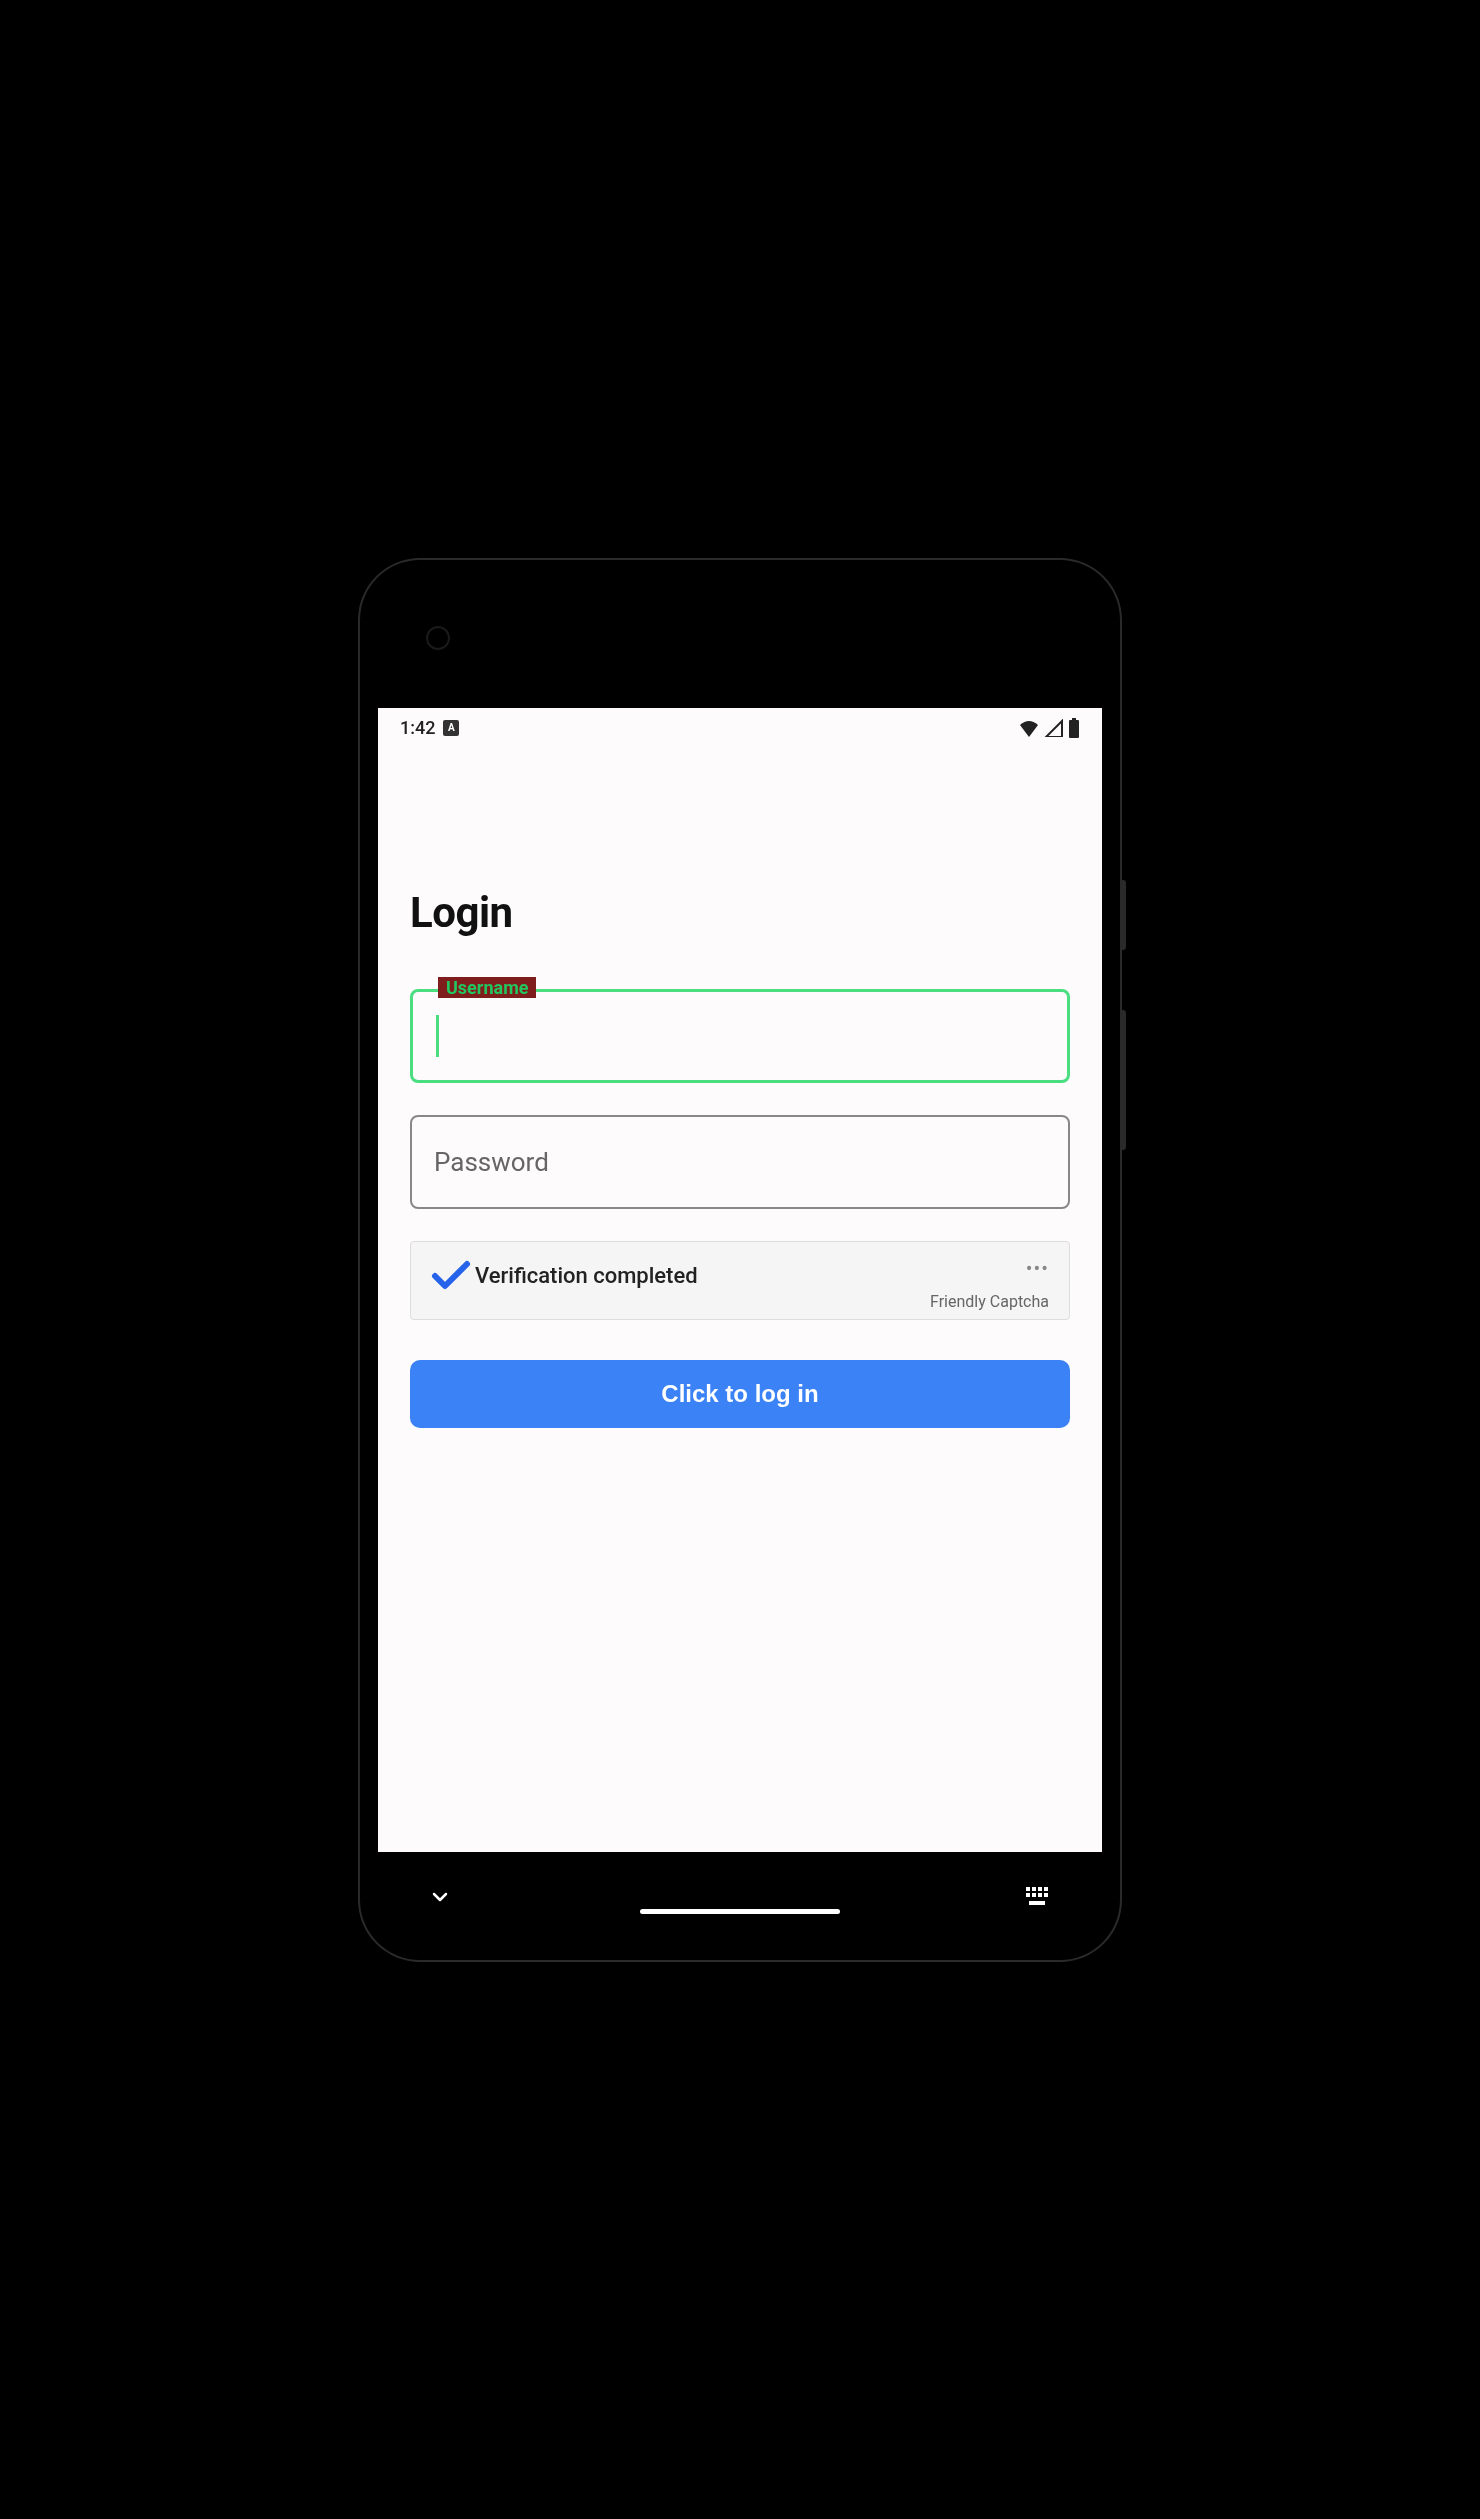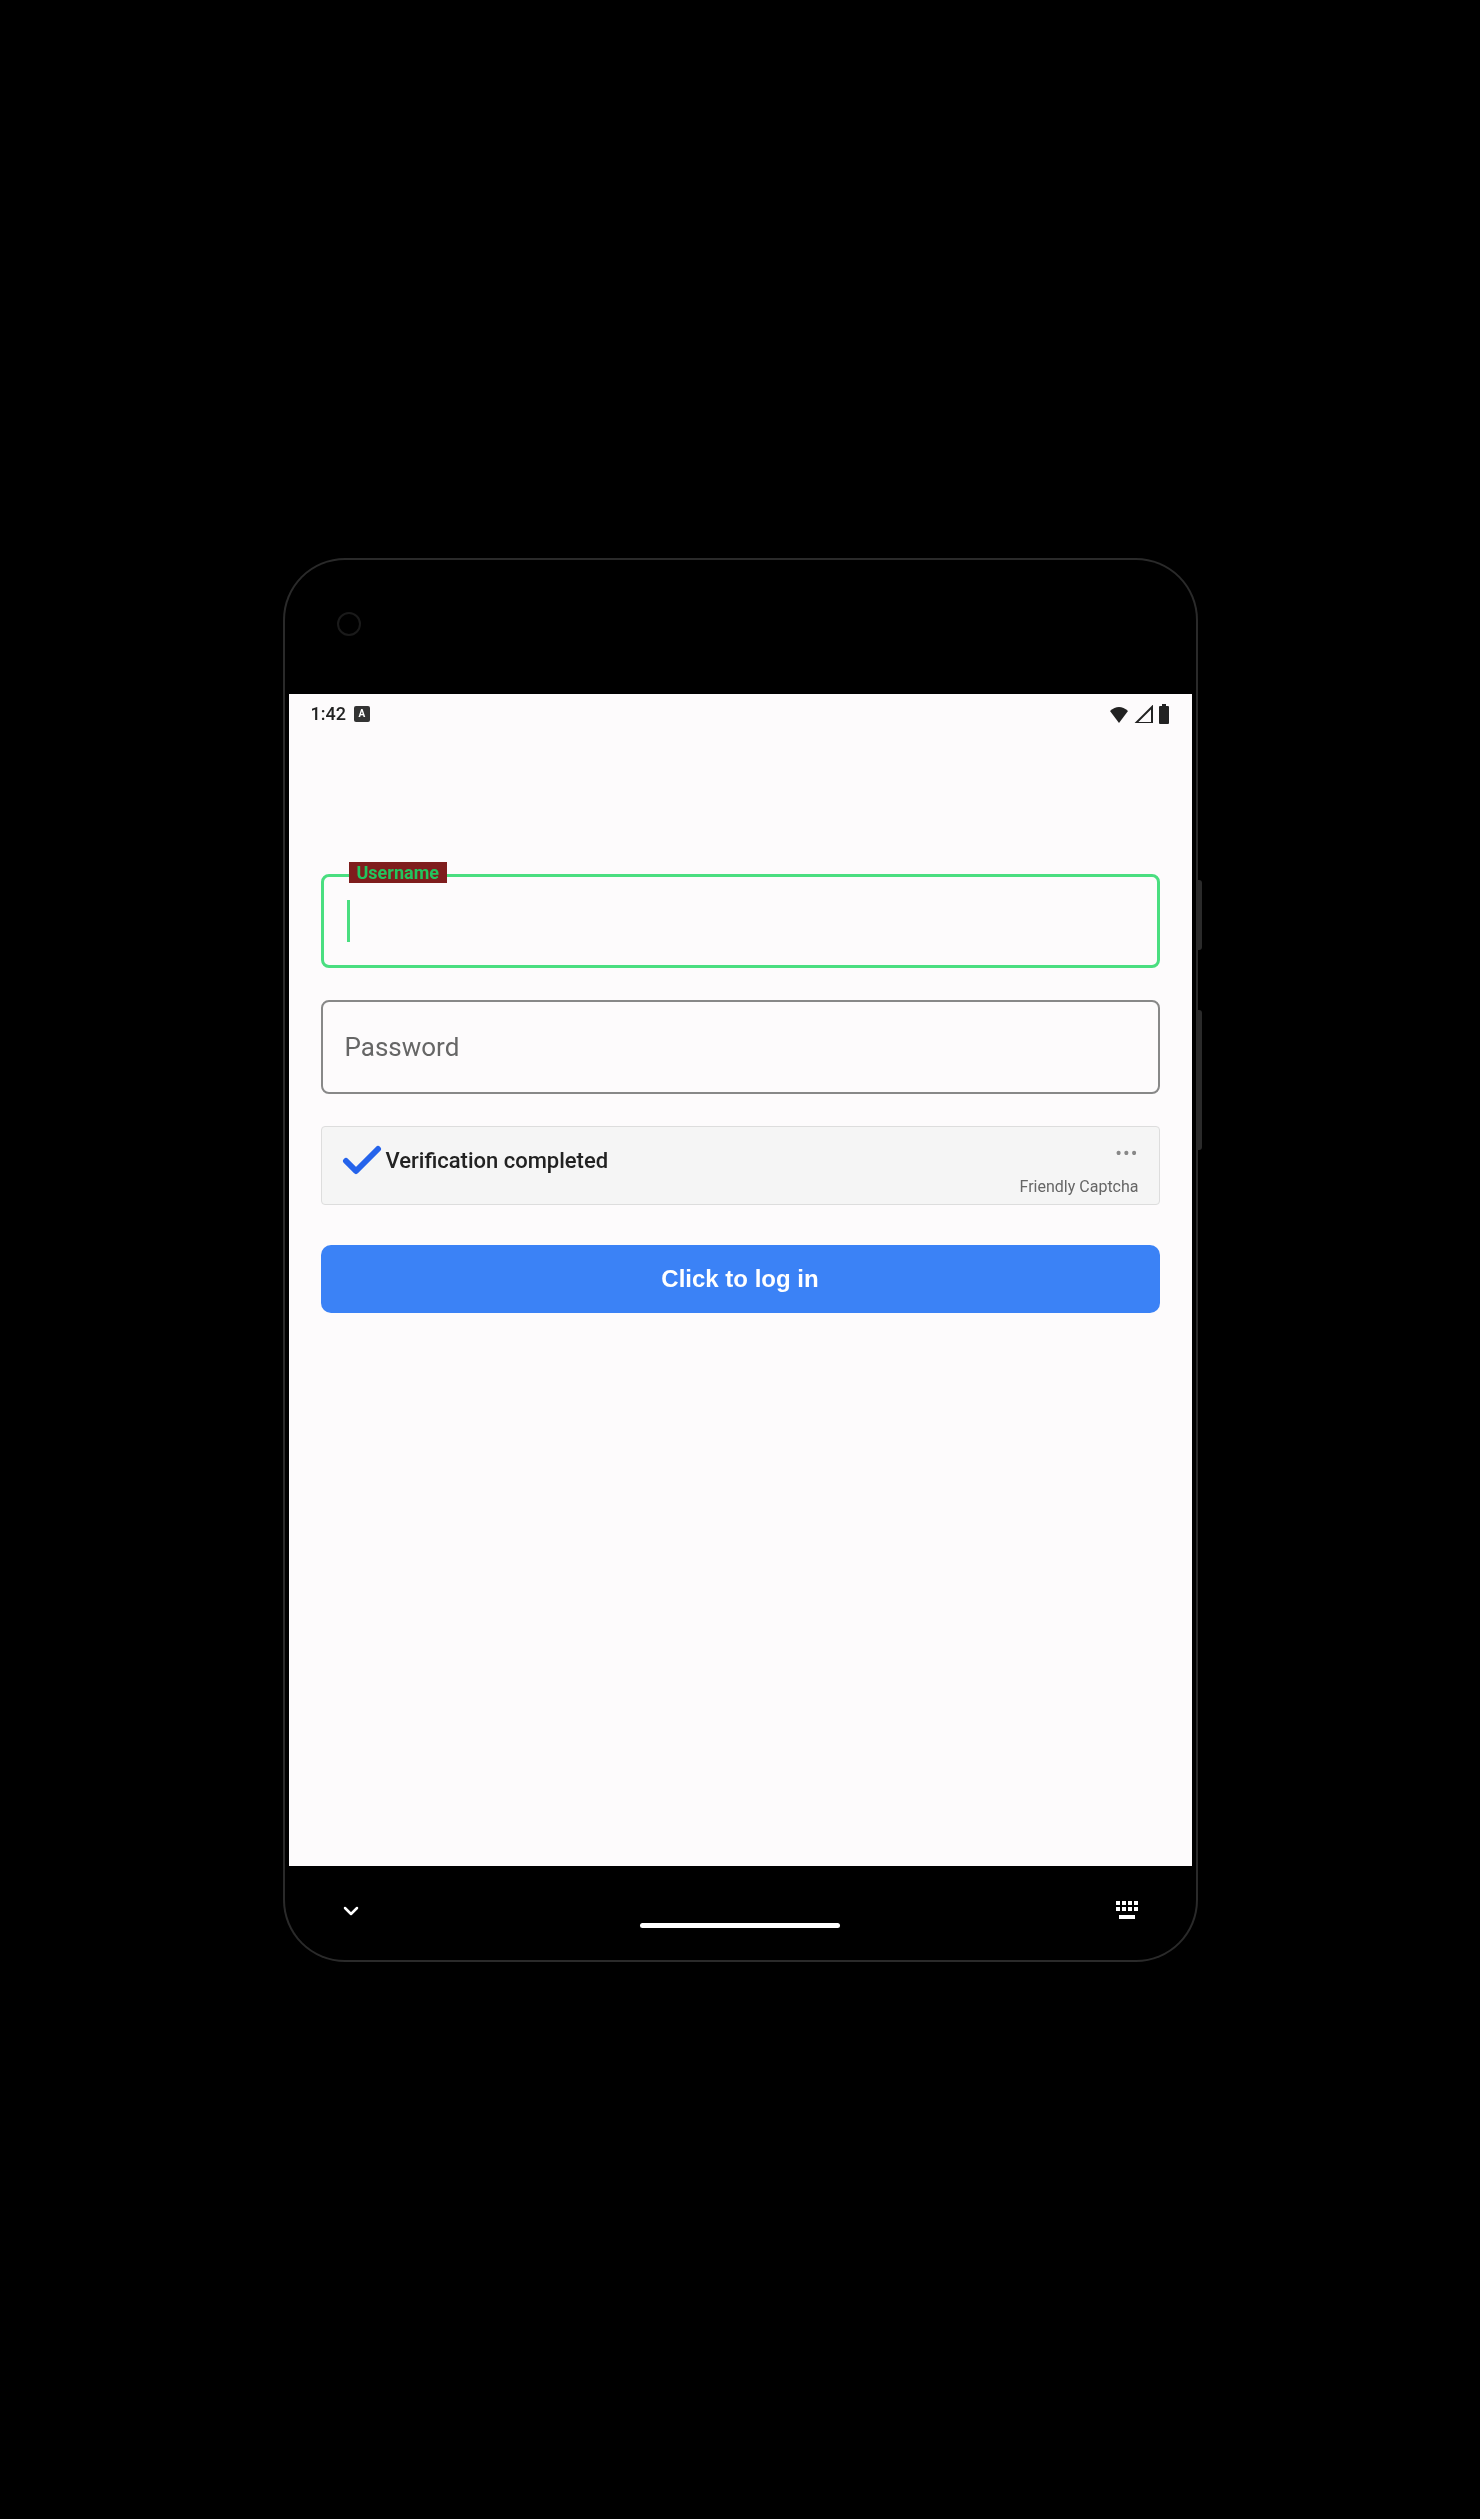--- a/index.html
+++ b/index.html
@@ -12,25 +12,25 @@
       background: #000;
       font-family: 'Roboto', -apple-system, BlinkMacSystemFont, sans-serif;
       display: flex;
       justify-content: center;
       align-items: center;
       min-height: 100vh;
       padding: 20px;
     }
     
     .phone-frame {
-      width: 911px;
+      width: 760px;
       height: 1400px;
       background: #000;
       border-radius: 60px;
-      padding: 4px;
+      padding: 18px;
       position: relative;
       box-shadow: 0 0 0 2px #2a2a2a;
     }
     
     .phone-inner {
       width: 100%;
       height: 100%;
       background: #000;
       border-radius: 48px;
       overflow: hidden;
@@ -324,20 +324,21 @@
           <span class="battery-icon">
             <svg width="12" height="20" viewBox="0 0 12 20">
               <rect x="4" y="0" width="4" height="2" fill="#222"></rect>
               <rect x="1" y="2" width="10" height="18" fill="#222" rx="1"></rect>
             </svg>
           </span>
         </div>
       </div>
 
       <div class="app-content">
+        <h1 class="page-title">Login</h1>
         
         <div class="input-group">
           <span class="floating-label floating-label-focused">Username</span>
           <input type="text" class="input-field input-focused" value="" style="">
           <div class="cursor"></div>
         </div>
         
         <div class="input-group">
           <input type="password" class="input-field input-normal" value="" style="">
           <span class="placeholder-label">Password</span>

